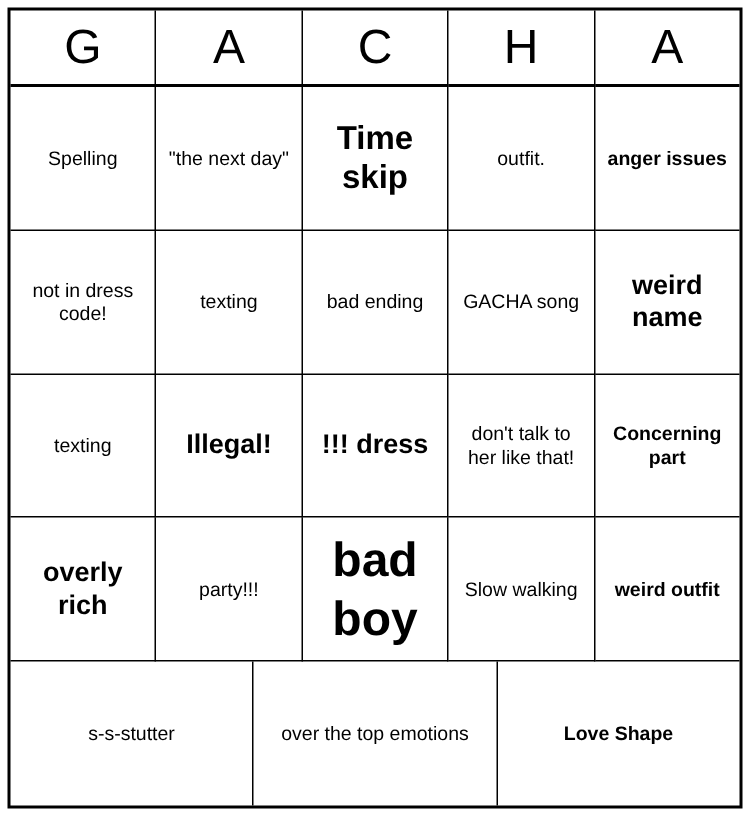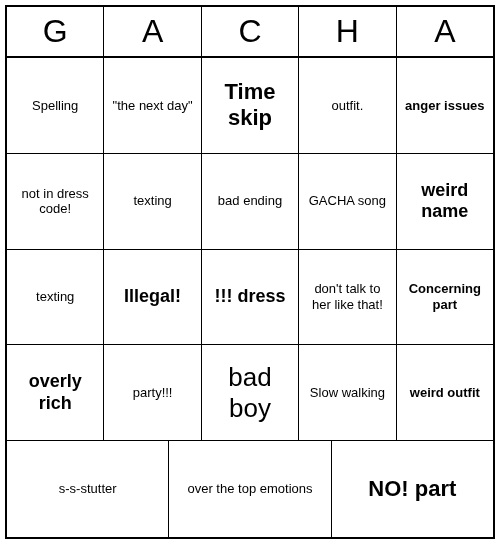--- a/index.html
+++ b/index.html
@@ -66,22 +66,22 @@
     }
     .bingo-cell.large {
       font-size: 22px;
       font-weight: bold;
     }
     .bingo-cell.medium {
       font-size: 18px;
       font-weight: bold;
     }
     .bingo-cell.xlarge {
-      font-size: 26px;
-      font-weight: normal;
+      font-size: 32px;
+      font-weight: bold;
     }
   </style>
 </head>
 <body>
 
 <div class="bingo-container">
   <div class="bingo-header">
   <div class="header-cell">G</div>
       <div class="header-cell">A</div>
       <div class="header-cell">C</div>
@@ -113,16 +113,16 @@
       <div class="bingo-row">
         <div class="bingo-cell medium">overly rich</div>
         <div class="bingo-cell">party!!!</div>
         <div class="bingo-cell xlarge">bad boy</div>
         <div class="bingo-cell">Slow walking</div>
         <div class="bingo-cell">weird outfit</div>
       </div>
       <div class="bingo-row">
         <div class="bingo-cell">s-s-stutter</div>
         <div class="bingo-cell">over the top emotions</div>
-        <div class="bingo-cell large">NO! part</div>
+        <div class="bingo-cell">Love Shape</div>
       </div>
     </div>
 </div>
 
 </body></html>

